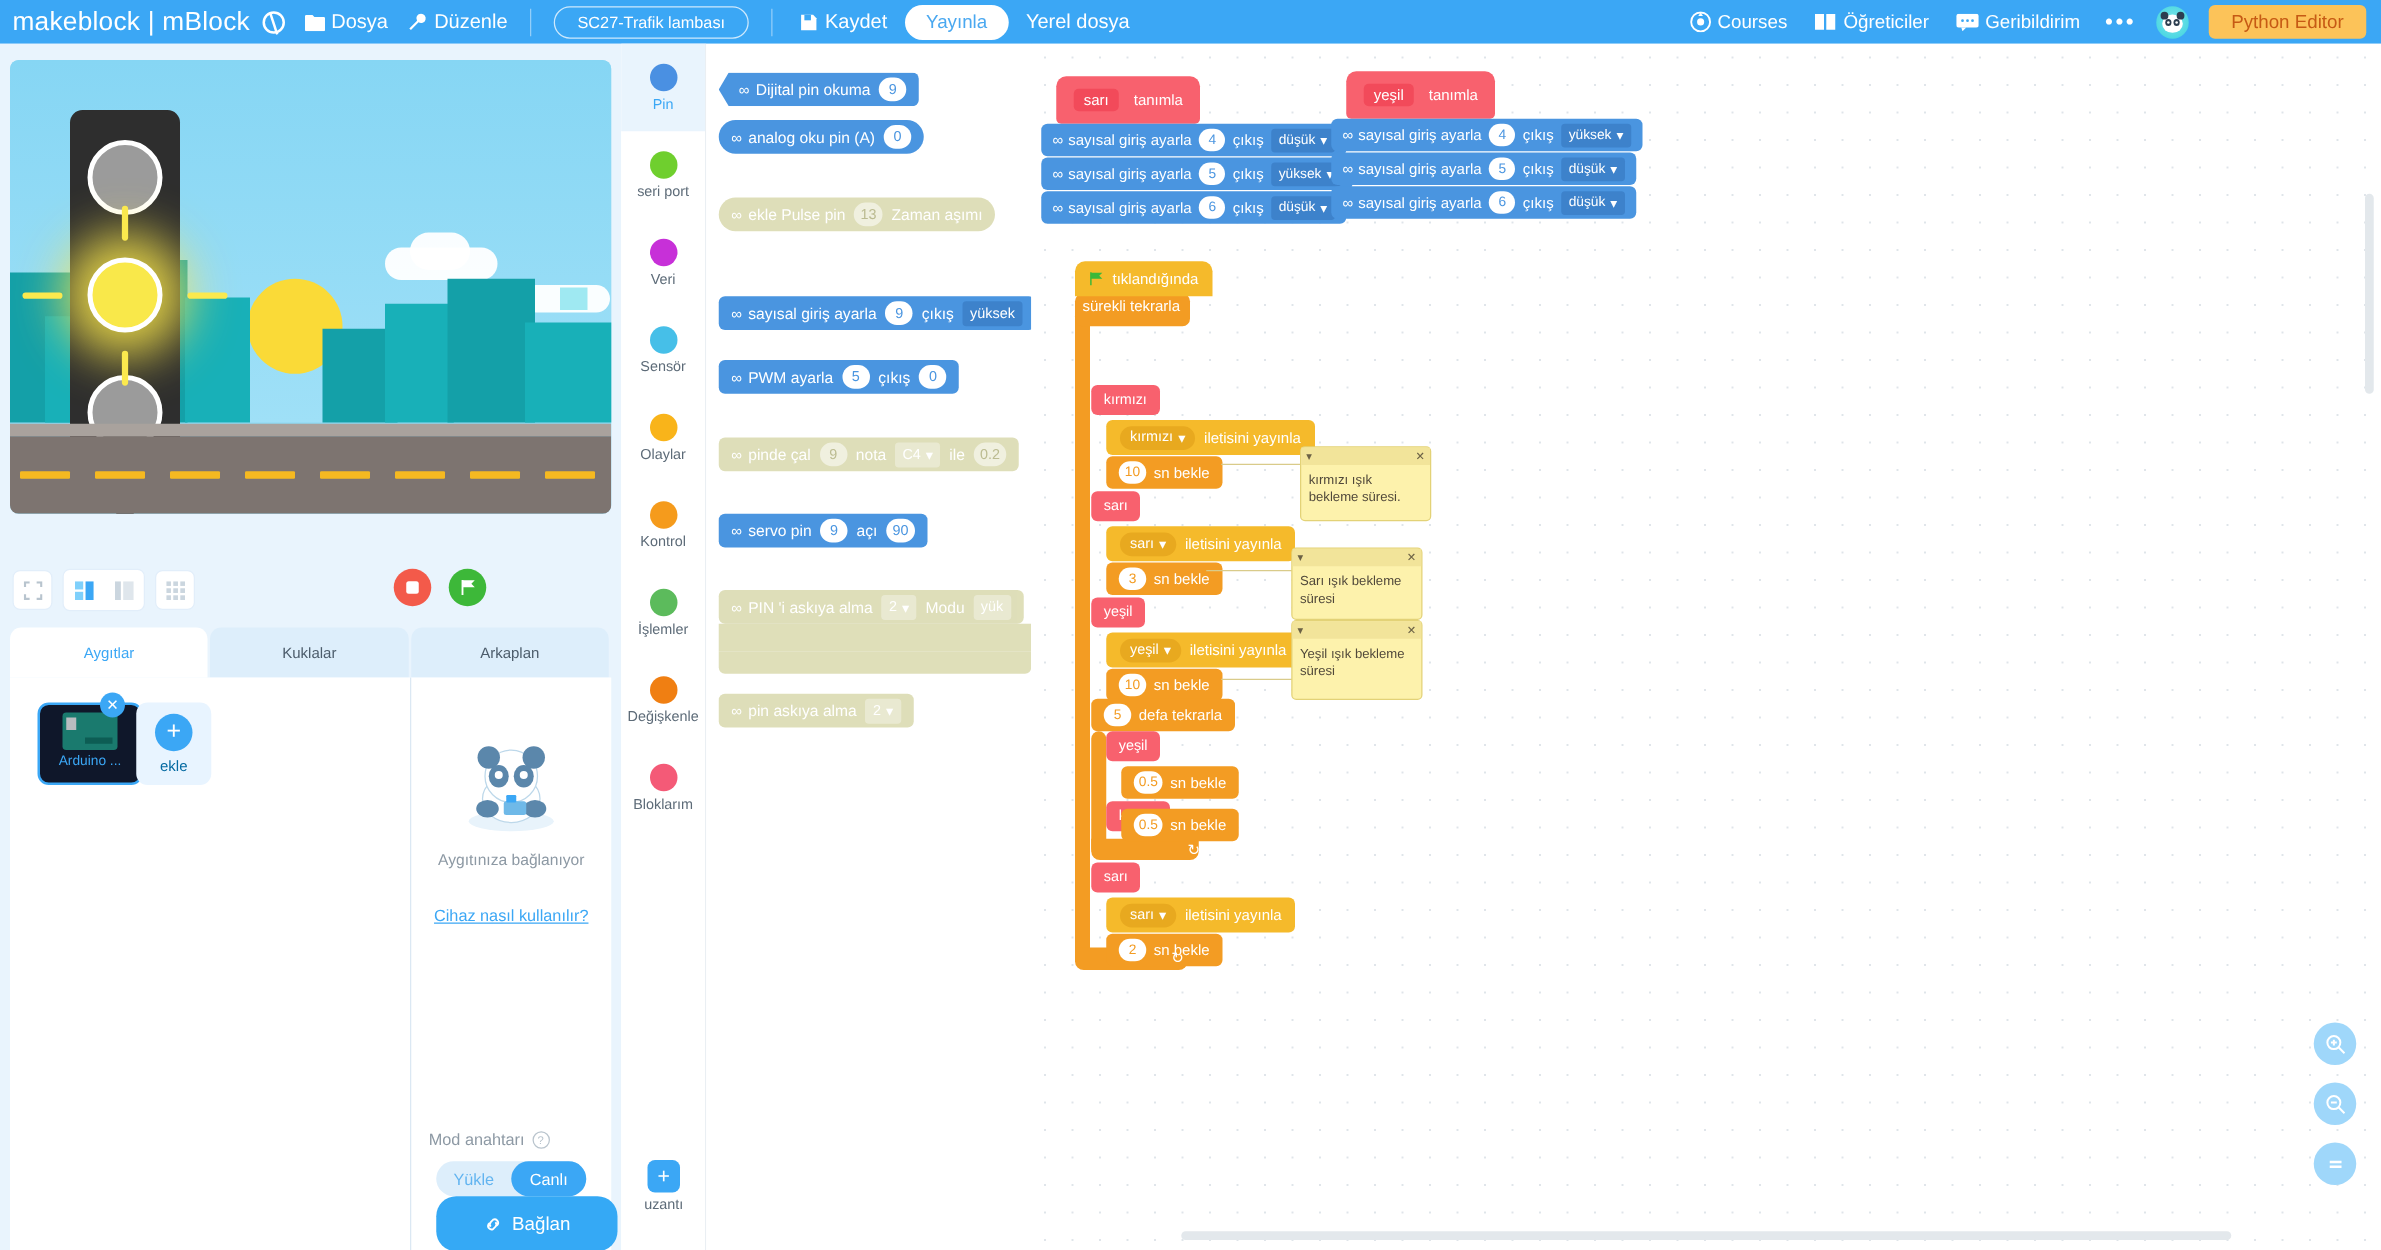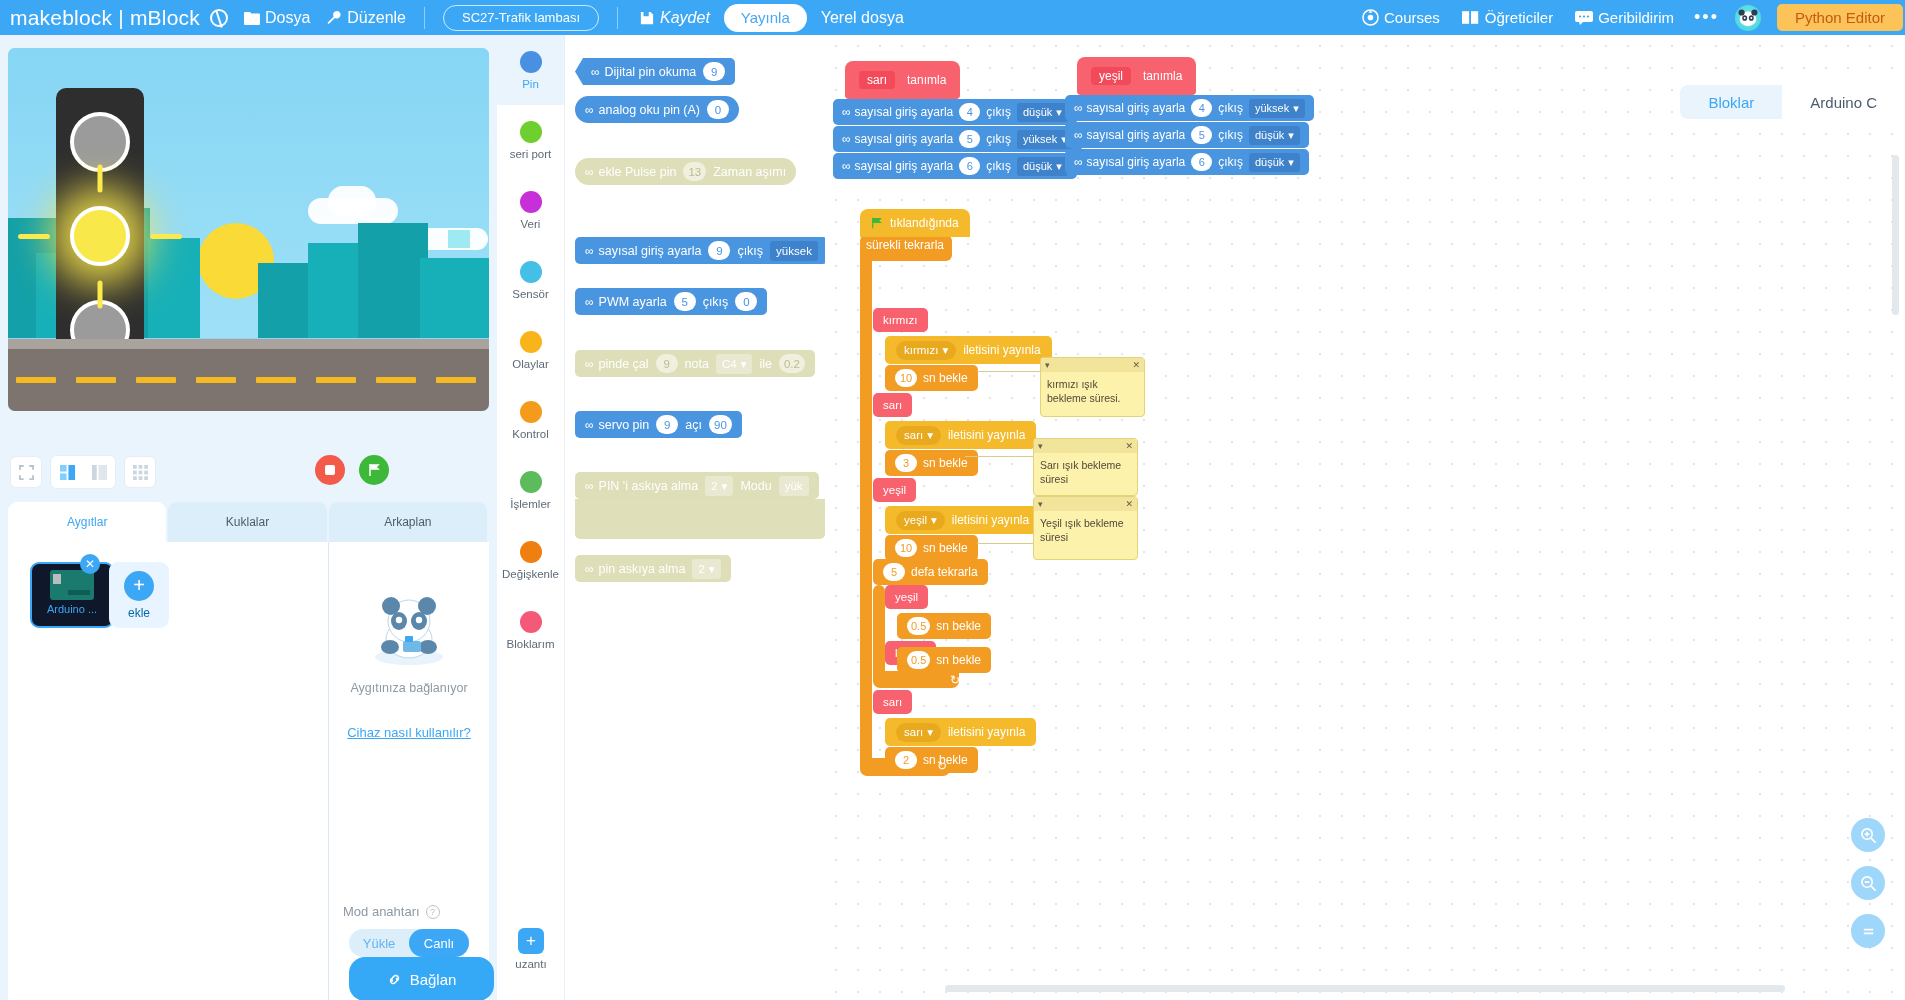--- a/index.html
+++ b/index.html
@@ -14,25 +14,25 @@
   .globe { width:18px;height:18px;border-radius:50%;border:2px solid #fff;
     margin-left:10px; position:relative; }
   .globe:after{content:"";position:absolute;left:6px;top:-1px;width:2px;height:18px;
     background:#fff;transform:rotate(-18deg);}
   .menu-item{display:flex;align-items:center;gap:5px;margin-left:16px;font-size:16px;
     cursor:pointer;white-space:nowrap;}
   .hdr-div{width:1px;height:22px;background:rgba(255,255,255,.45);margin-left:18px;}
   .proj-name{margin-left:18px;height:26px;min-width:150px;border:1px solid rgba(255,255,255,.75);
     border-radius:14px;display:flex;align-items:center;justify-content:center;
     font-size:13px;padding:0 18px;white-space:nowrap;}
-  .save-btn{display:flex;align-items:center;gap:6px;margin-left:22px;font-size:16px;cursor:pointer;font-style:italic;}
+  .save-btn{display:flex;align-items:center;gap:6px;margin-left:22px;font-size:16px;cursor:pointer;}
   .publish-btn{margin-left:14px;background:#fff;color:#4aa8f0;border-radius:15px;
     height:28px;display:flex;align-items:center;padding:0 17px;font-size:15px;cursor:pointer;}
   .local-file{margin-left:14px;font-size:16px;cursor:pointer;}
-  .hdr-right{margin-left:auto;display:flex;align-items:center;padding-right:2px;}
+  .hdr-right{margin-left:auto;display:flex;align-items:center;padding-right:12px;}
   .hdr-right .menu-item{margin-left:22px;font-size:15px;}
   .dots{margin-left:20px;font-size:18px;letter-spacing:2px;cursor:pointer;}
   .panda{width:26px;height:26px;border-radius:50%;margin-left:16px;
     background:radial-gradient(circle at 50% 45%, #7fe8e8 0%, #39d0e0 100%);
     display:flex;align-items:center;justify-content:center;font-size:15px;}
   .python-btn{margin-left:16px;background:#fcc359;color:#c65a14;border-radius:5px;
     height:27px;display:flex;align-items:center;padding:0 18px;font-size:15px;cursor:pointer;}
 
   
   #leftpanel{position:absolute;left:0;top:35px;width:497px;height:965px;
@@ -520,24 +520,20 @@
 
   <div class="pblk ghost" style="left:10px;top:520px;">
     <span class="ard">∞</span>
     <span>pin askıya alma</span>
     <span class="drop g"><span>2</span>▾</span>
   </div>
 </div>
 
 <div id="ws">
 
-  <div id="codetabs">
-    <div class="ctab sel">Bloklar</div>
-    <div class="ctab un">Arduino C</div>
-  </div>
 
   <div class="hat" style="left:20px;top:26px;">
     <span class="hatname">sarı</span>
     <span>tanımla</span>
   </div>
   <div class="blk bblue" style="left:8px;top:64px;">
     <span class="ard">∞</span>
     <span>sayısal giriş ayarla</span>
     <span class="bnum">4</span>
     <span>çıkış</span>

